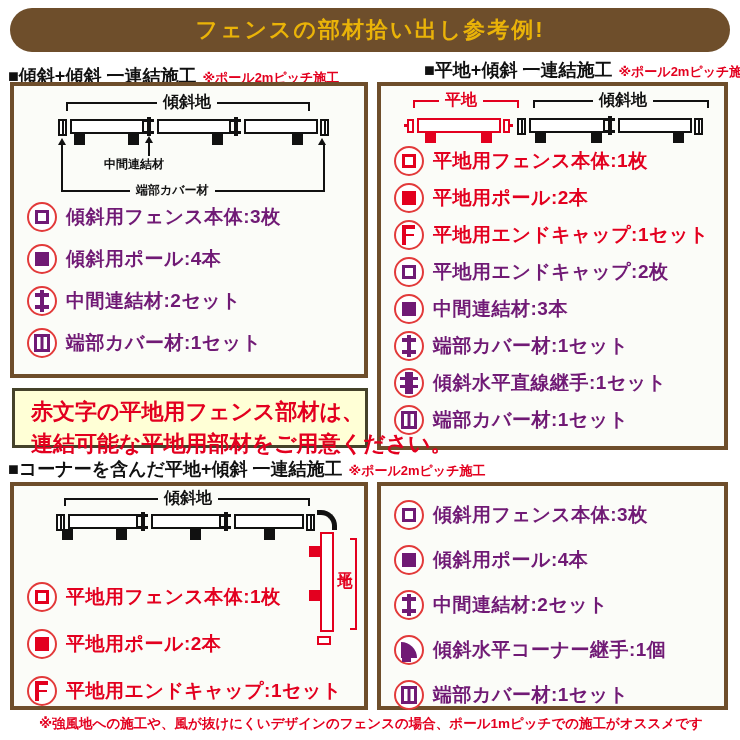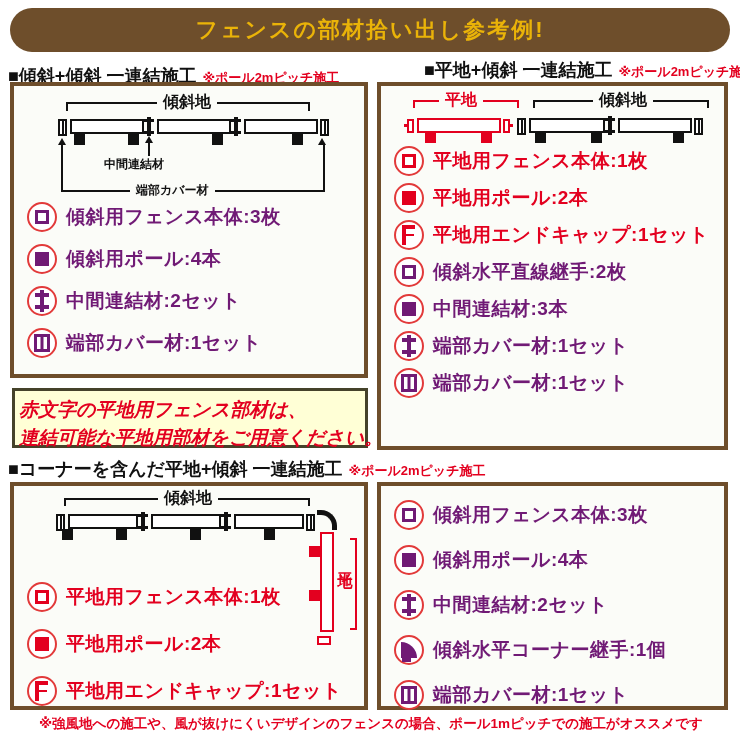--- a/index.html
+++ b/index.html
@@ -25,21 +25,21 @@
   
   .panel { position:absolute; background:#fbfcf8; border:4px solid #6e4e2b; }
   #panel-tl { left:10px;  top:82px;  width:358px; height:296px; }
   #panel-tr { left:377px; top:82px;  width:351px; height:368px; }
   #panel-bl { left:10px;  top:482px; width:358px; height:228px; }
   #panel-br { left:377px; top:482px; width:351px; height:228px; }
   
   #note-box {
     position:absolute; left:12px; top:388px; width:356px; height:60px;
     background:#ffffd6; border:3px solid #45422a; color:#e3001f;
-    font-size:19px; line-height:1.45; padding:5px 4px; white-space:nowrap;font-style:italic;
+    font-size:22px; line-height:1.45; padding:5px 16px; white-space:nowrap;
   }
   
   #footer-note {
     position:absolute; left:39px; top:715px; color:#e3001f;
     font-size:13.5px; white-space:nowrap;
   }
   
   .rows { position:absolute; left:13px; display:flex; flex-direction:column; }
   .row { display:flex; align-items:center; height:30px; color:#701a75; }
   .row.red { color:#e3001f; }
@@ -205,33 +205,39 @@
     <div class="row red">
       <span class="circ">
           <span class="ic ic-endcap"></span>
         </span>
       <span class="lbl">平地用エンドキャップ:1セット</span>
     </div>
     <div class="row">
       <span class="circ">
           <span class="ic ic-fence"></span>
         </span>
-      <span class="lbl">傾斜水平直線継手:2枚</span>
+      <span class="lbl">平地用エンドキャップ:2枚</span>
     </div>
     <div class="row">
       <span class="circ">
           <span class="ic ic-pole"></span>
         </span>
       <span class="lbl">中間連結材:3本</span>
     </div>
     <div class="row">
       <span class="circ">
           <span class="ic ic-mid"></span>
         </span>
       <span class="lbl">端部カバー材:1セット</span>
+    </div>
+    <div class="row">
+      <span class="circ">
+          <span class="ic ic-straight"></span>
+        </span>
+      <span class="lbl">傾斜水平直線継手:1セット</span>
     </div>
     <div class="row">
       <span class="circ">
           <span class="ic ic-endcover"></span>
         </span>
       <span class="lbl">端部カバー材:1セット</span>
     </div>
   </div>
 </div>
 

